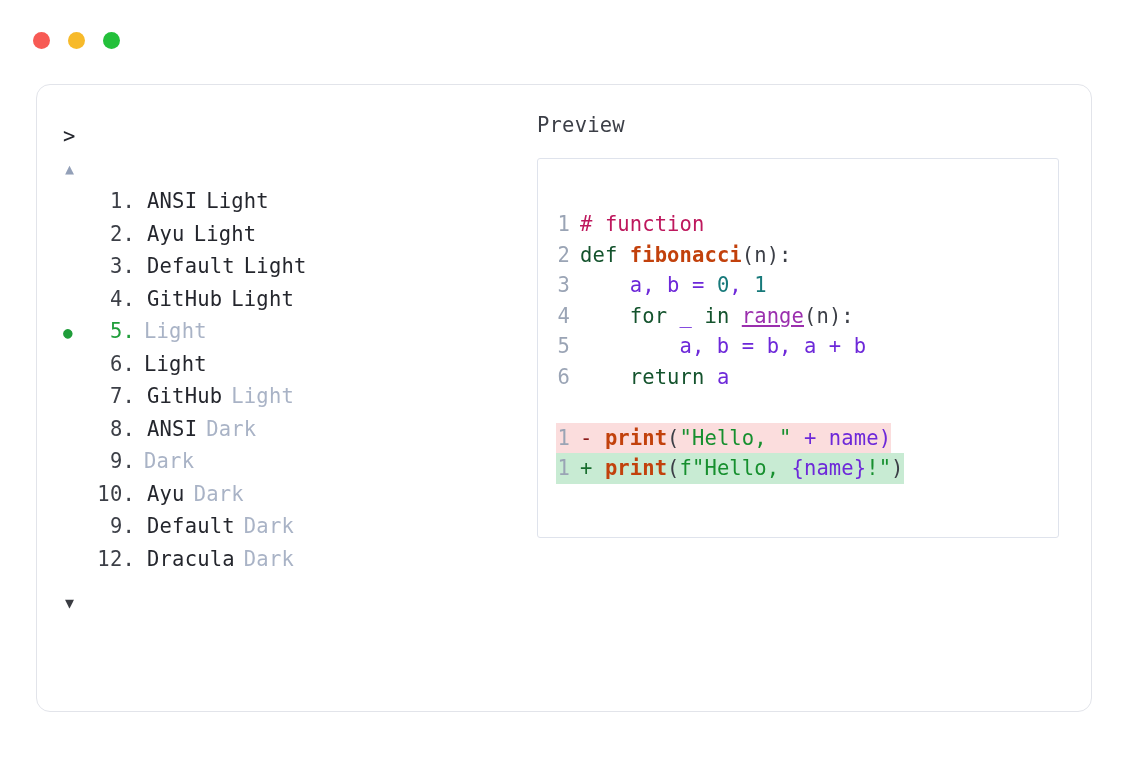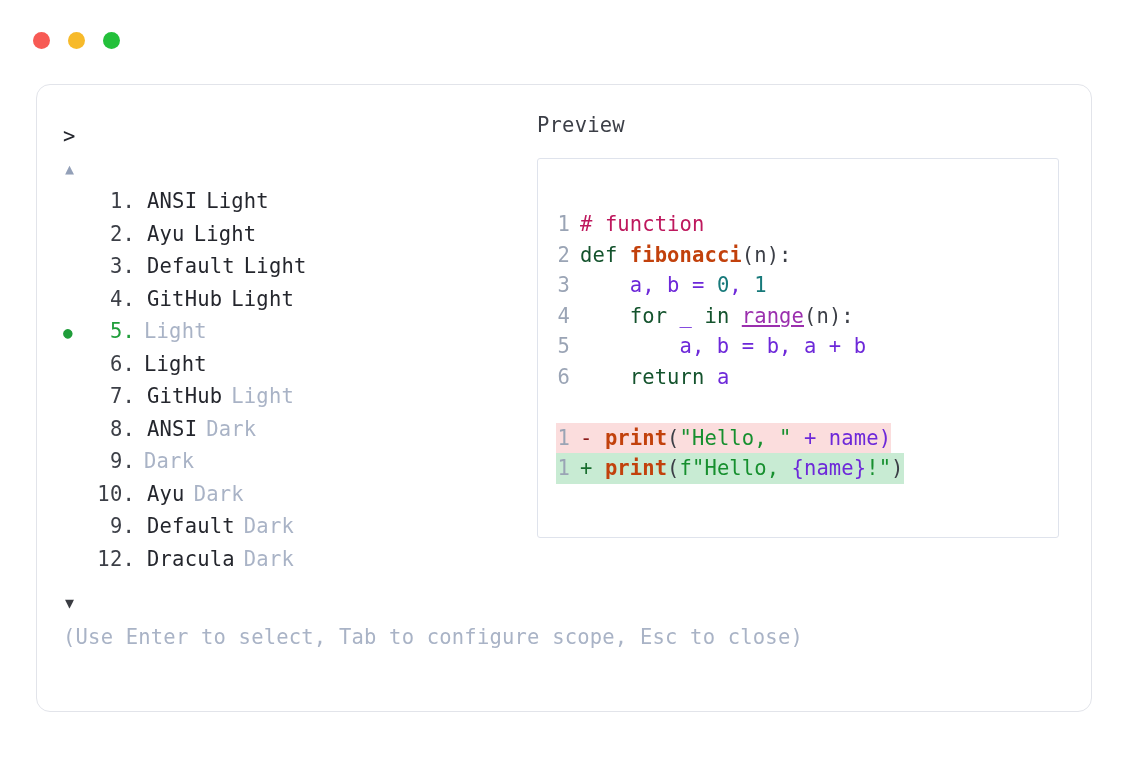--- a/index.html
+++ b/index.html
@@ -230,21 +230,20 @@
           <li class="theme-row"><span class="bullet-cell empty">&nbsp;</span><span class="num-cell">8.</span><span class="name-cell">ANSI</span><span class="variant-cell">Dark</span></li>
           <li class="theme-row"><span class="bullet-cell empty">&nbsp;</span><span class="num-cell">9.</span><span class="variant-cell">Dark</span></li>
           <li class="theme-row"><span class="bullet-cell empty">&nbsp;</span><span class="num-cell">10.</span><span class="name-cell">Ayu</span><span class="variant-cell">Dark</span></li>
           <li class="theme-row"><span class="bullet-cell empty">&nbsp;</span><span class="num-cell">9.</span><span class="name-cell">Default</span><span class="variant-cell">Dark</span></li>
           <li class="theme-row"><span class="bullet-cell empty">&nbsp;</span><span class="num-cell">12.</span><span class="name-cell">Dracula</span><span class="variant-cell">Dark</span></li>
         </ul>
 
       <div class="scroll-arrow down">▼</div>
     </div>
 
-    <div class="hint">(Use Enter to select, Tab to configure scope, Esc to close)</div>
 
     <div class="preview">
       <div class="preview-label">Preview</div>
       <div class="preview-box">
         <div class="code" id="code-block"><div class="code-line"><span class="ln">1</span><span class="code-text tok-comment"># function</span></div><div class="code-line"><span class="ln">2</span><span class="code-text tok-keyword">def </span><span class="code-text tok-func">fibonacci</span><span class="code-text tok-punct">(n):</span></div><div class="code-line"><span class="ln">3</span><span class="code-text tok-plain">    a, b = </span><span class="code-text tok-number">0</span><span class="code-text tok-plain">, </span><span class="code-text tok-number">1</span></div><div class="code-line"><span class="ln">4</span><span class="code-text tok-plain">    </span><span class="code-text tok-keyword">for</span><span class="code-text tok-plain"> _ </span><span class="code-text tok-keyword">in</span><span class="code-text tok-plain"> </span><span class="code-text tok-builtin">range</span><span class="code-text tok-punct">(n):</span></div><div class="code-line"><span class="ln">5</span><span class="code-text tok-plain">        a, b = b, a + b</span></div><div class="code-line"><span class="ln">6</span><span class="code-text tok-plain">    </span><span class="code-text tok-keyword">return</span><span class="code-text tok-plain"> a</span></div><div class="blank-line"></div><div class="code-line diff diff-del"><span class="ln">1</span><span class="diff-sign code-text">- </span><span class="code-text tok-func">print</span><span class="code-text tok-punct">(</span><span class="code-text tok-string">"Hello, "</span><span class="code-text tok-plain"> + name)</span></div><div class="code-line diff diff-add"><span class="ln">1</span><span class="diff-sign code-text">+ </span><span class="code-text tok-func">print</span><span class="code-text tok-punct">(</span><span class="code-text tok-string">f"Hello, </span><span class="code-text tok-plain">{name}</span><span class="code-text tok-string">!"</span><span class="code-text tok-punct">)</span></div></div>
       </div>
     </div>
 
   </div>
 </div>

